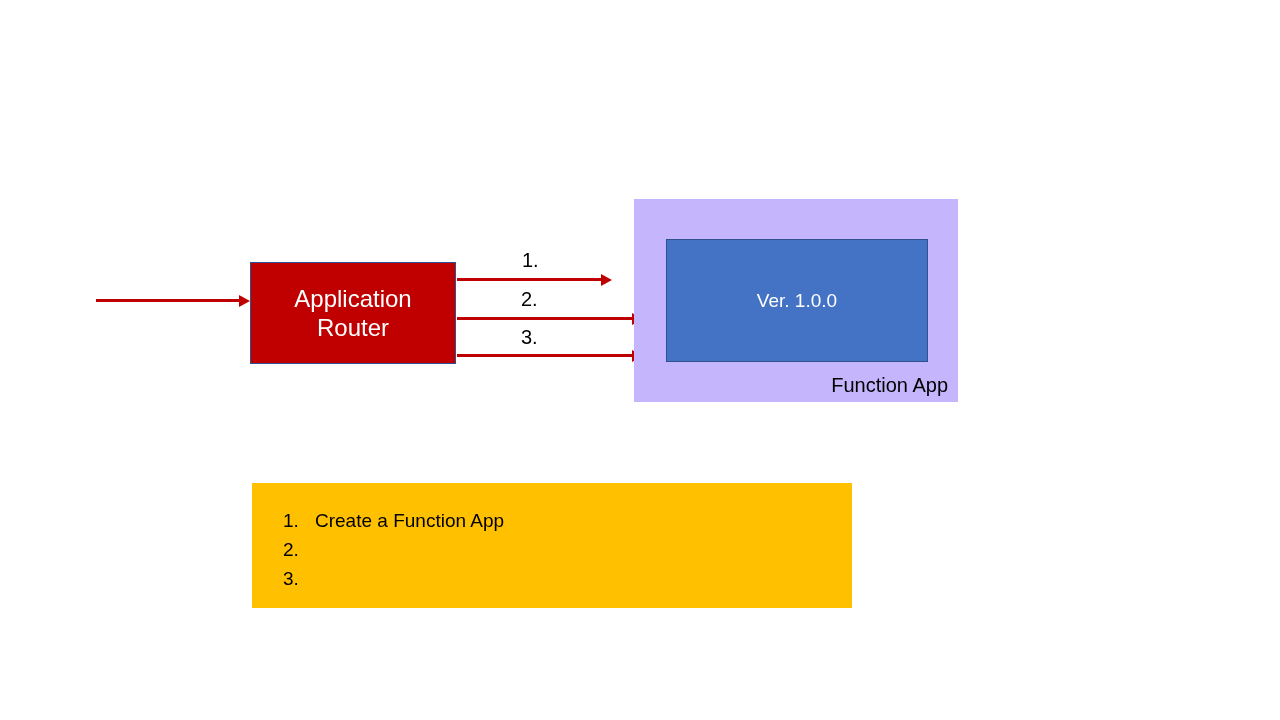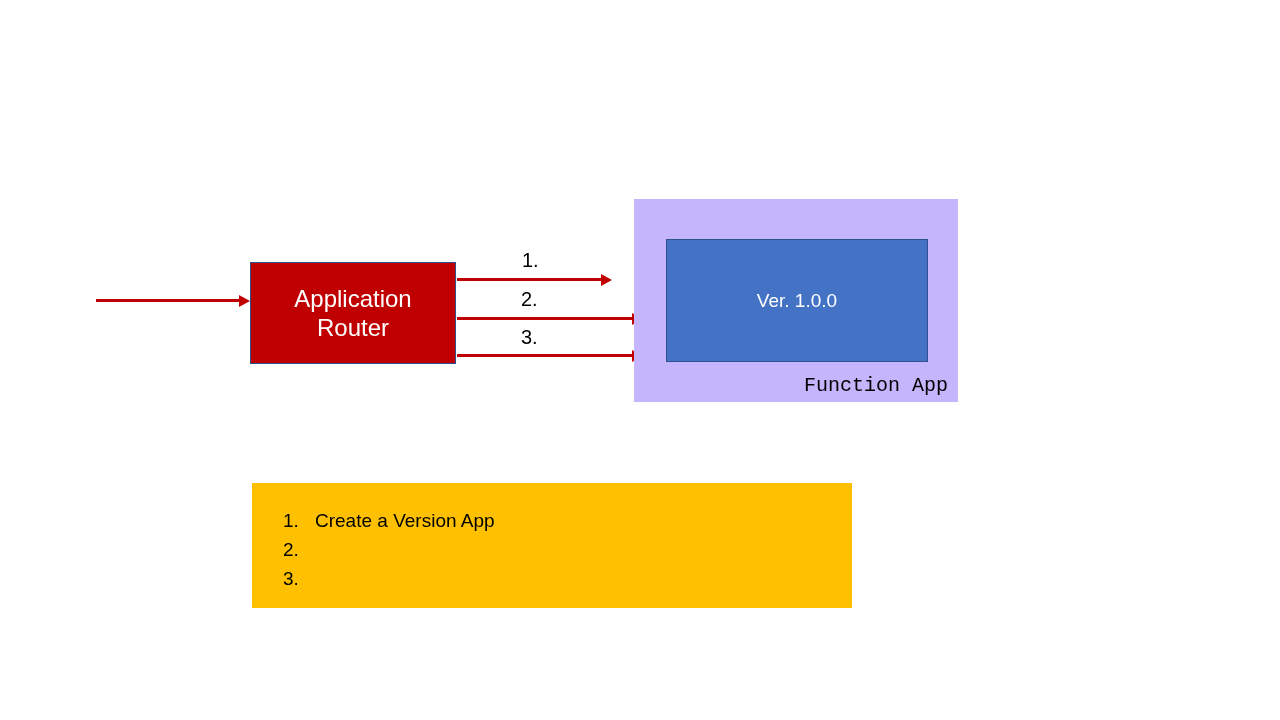--- a/index.html
+++ b/index.html
@@ -97,21 +97,20 @@
   .version-box .label {
     color: #FFFFFF;
     font-size: 19px;
   }
   .function-app-label {
     position: absolute;
     right: 10px;
     bottom: 5px;
     color: #000000;
     font-size: 20px;
-    font-family: Liberation Mono, monospace;
   }
 
   
   .legend {
     position: absolute;
     left: 252px;
     top: 483px;
     width: 600px;
     height: 125px;
     background: #FFC000;
@@ -152,21 +151,21 @@
   <div class="function-app">
     <div class="version-box">
       <span class="label">Ver. 1.0.0</span>
     </div>
     <div class="function-app-label">Function App</div>
   </div>
 
   <div class="legend">
     <div class="legend-row">
       <span class="num">1.</span>
-      <span class="txt">Create a Version App</span>
+      <span class="txt">Create a Function App</span>
     </div>
     <div class="legend-row">
       <span class="num">2.</span>
     </div>
     <div class="legend-row">
       <span class="num">3.</span>
     </div>
   </div>
 
 </div>

